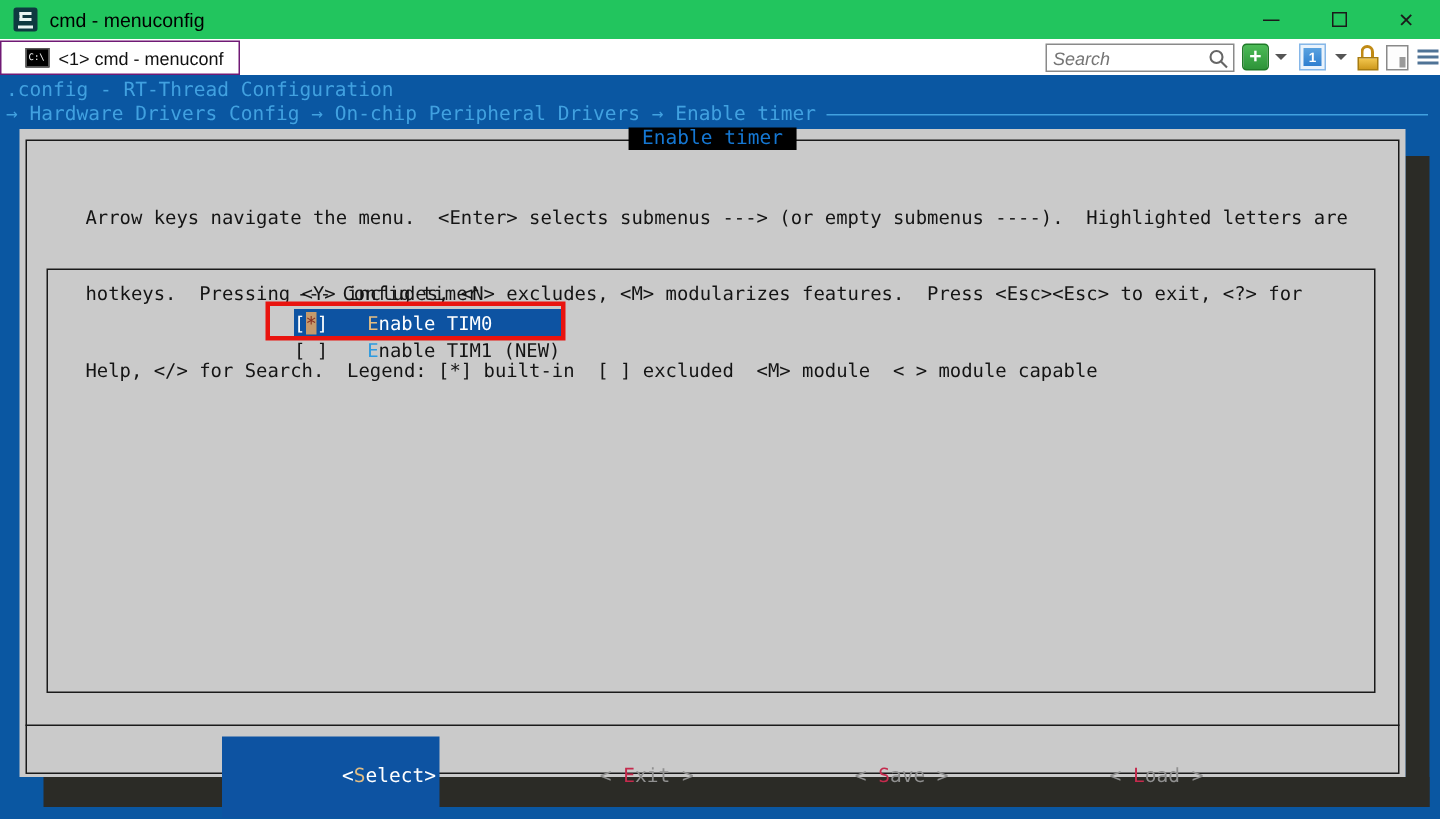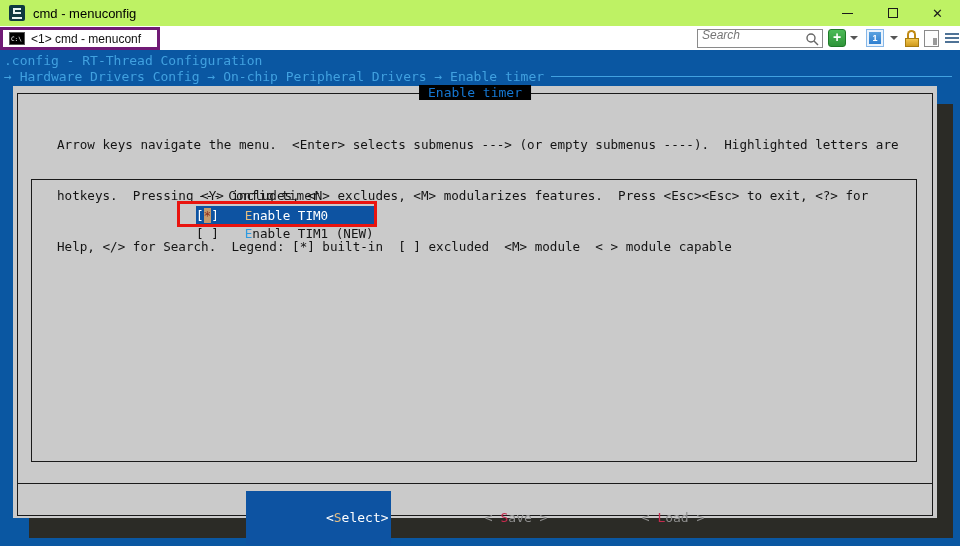--- a/index.html
+++ b/index.html
@@ -1,47 +1,47 @@
 <!DOCTYPE html>
 <html><head>
 <meta charset="utf-8">
 <style>
   * { margin:0; padding:0; box-sizing:border-box; }
   html,body { width:960px; height:546px; overflow:hidden; background:#fff;
               font-family:"Liberation Sans", sans-serif; }
   .stage { position:relative; width:960px; height:546px; }
 
   
-  .titlebar { position:absolute; left:0; top:0; width:960px; height:26px; background:#bef264;
+  .titlebar { position:absolute; left:0; top:0; width:960px; height:26px; background:#22c55e;
               display:flex; align-items:center; }
   .app-icon { width:16px; height:16px; margin-left:9px; background:#0e3a40; border-radius:2px;
               position:relative; flex:0 0 auto; }
   .app-icon .glyph { position:absolute; left:4px; top:3px; width:8px; height:6px;
                      border:2px solid #e8f6f2; border-right:none; }
   .app-icon .underbar { position:absolute; left:3px; bottom:2px; width:10px; height:2px; background:#e8f6f2; }
   .window-title { margin-left:8px; font-size:13px; color:#000; }
   .win-controls { position:absolute; right:0; top:0; height:26px; display:flex; }
   .win-btn { width:45px; height:26px; display:flex; align-items:center; justify-content:center; }
   .glyph-min { width:11px; height:1px; background:#1a1a1a; }
   .glyph-max { width:10px; height:10px; border:1px solid #1a1a1a; }
   .glyph-close { font-size:13px; color:#1a1a1a; line-height:1; }
 
   
   .tabbar { position:absolute; left:0; top:26px; width:960px; height:24px; background:#ffffff; }
   .tab { position:absolute; left:0; top:1px; width:160px; height:23px; background:#fff;
-         border:3px solid #701a75; display:flex; align-items:center; padding-left:6px; }
+         border:1px solid #701a75; display:flex; align-items:center; padding-left:16px; }
   .cmd-icon { width:16px; height:13px; background:#000; border:1px solid #555; color:#fff;
               font-family:"DejaVu Sans Mono",monospace; font-size:6px; line-height:11px;
               padding-left:1px; flex:0 0 auto; }
   .tab-label { margin-left:6px; font-size:12px; color:#111; white-space:pre; }
 
   .search-box { position:absolute; left:697px; top:3px; width:126px; height:19px; background:#fff;
                 border:1px solid #8a8a8a; display:flex; align-items:center; }
   .search-box input { flex:1; border:none; outline:none; font-family:"Liberation Sans",sans-serif;
-                      font-style:italic; font-size:12px; color:#777; padding:0 0 8px 4px; min-width:0;
+                      font-style:italic; font-size:12px; color:#777; padding:0 0 0 4px; min-width:0;
                       background:transparent; }
   .search-glyph { flex:0 0 auto; margin-right:3px; }
 
   .btn-new { position:absolute; left:828px; top:3px; width:18px; height:18px; border-radius:3px;
              background:linear-gradient(#4cbb57,#2e9439); border:1px solid #1f7a28; color:#fff;
              font-size:14px; font-weight:bold; line-height:15px; text-align:center; }
   .caret { position:absolute; width:0; height:0; border-left:4px solid transparent;
            border-right:4px solid transparent; border-top:4px solid #555; top:10px; }
   .caret-1 { left:850px; } .caret-2 { left:890px; }
   .btn-num { position:absolute; left:866px; top:3px; width:18px; height:18px; background:#eaf3fc;
@@ -86,21 +86,21 @@
   .hotkey-tan { color:#e2bd83; }
   .row-plain { position:absolute; left:164px; top:45px; height:17px; font-size:12.6px; display:flex;
                align-items:center; white-space:pre; color:#141414; }
   .row-plain .gap { width:26px; }
   .hotkey-blue { color:#2d9ae0; }
   .annotation { position:absolute; left:145px; top:21px; width:200px; height:26px;
                 border:3px solid #e9140f; z-index:5; }
 
   .btn-separator { position:absolute; left:4px; right:4px; top:397px; border-top:1px solid #1a1a1a; }
   .buttons { position:absolute; left:0; top:405px; width:100%; display:flex; justify-content:center;
-             gap:16px; font-size:13px; }
+             gap:29px; font-size:13px; }
   .btn { white-space:pre; line-height:18px; color:#909090; }
   .btn .hk { color:#c52a4d; }
   .btn.selected { background:#0d53a2; color:#fff; padding:0 2px; }
   .btn.selected .hk { color:#e2bd83; }
 </style>
 </head>
 <body>
 
 <div class="stage">
 
@@ -197,20 +197,23 @@
         <div class="annotation"></div>
       </div>
 
       <div class="btn-separator"></div>
 
       <div class="buttons">
         <span class="btn selected">
           <span>&lt;</span><span class="hk">S</span><span>elect&gt;</span>
         </span>
         <span class="btn">
+          <span>&lt; </span><span class="hk">E</span><span>xit &gt;</span>
+        </span>
+        <span class="btn">
           <span>&lt; </span><span class="hk">S</span><span>ave &gt;</span>
         </span>
         <span class="btn">
           <span>&lt; </span><span class="hk">L</span><span>oad &gt;</span>
         </span>
       </div>
     </div>
   </div>
 </div>
 

